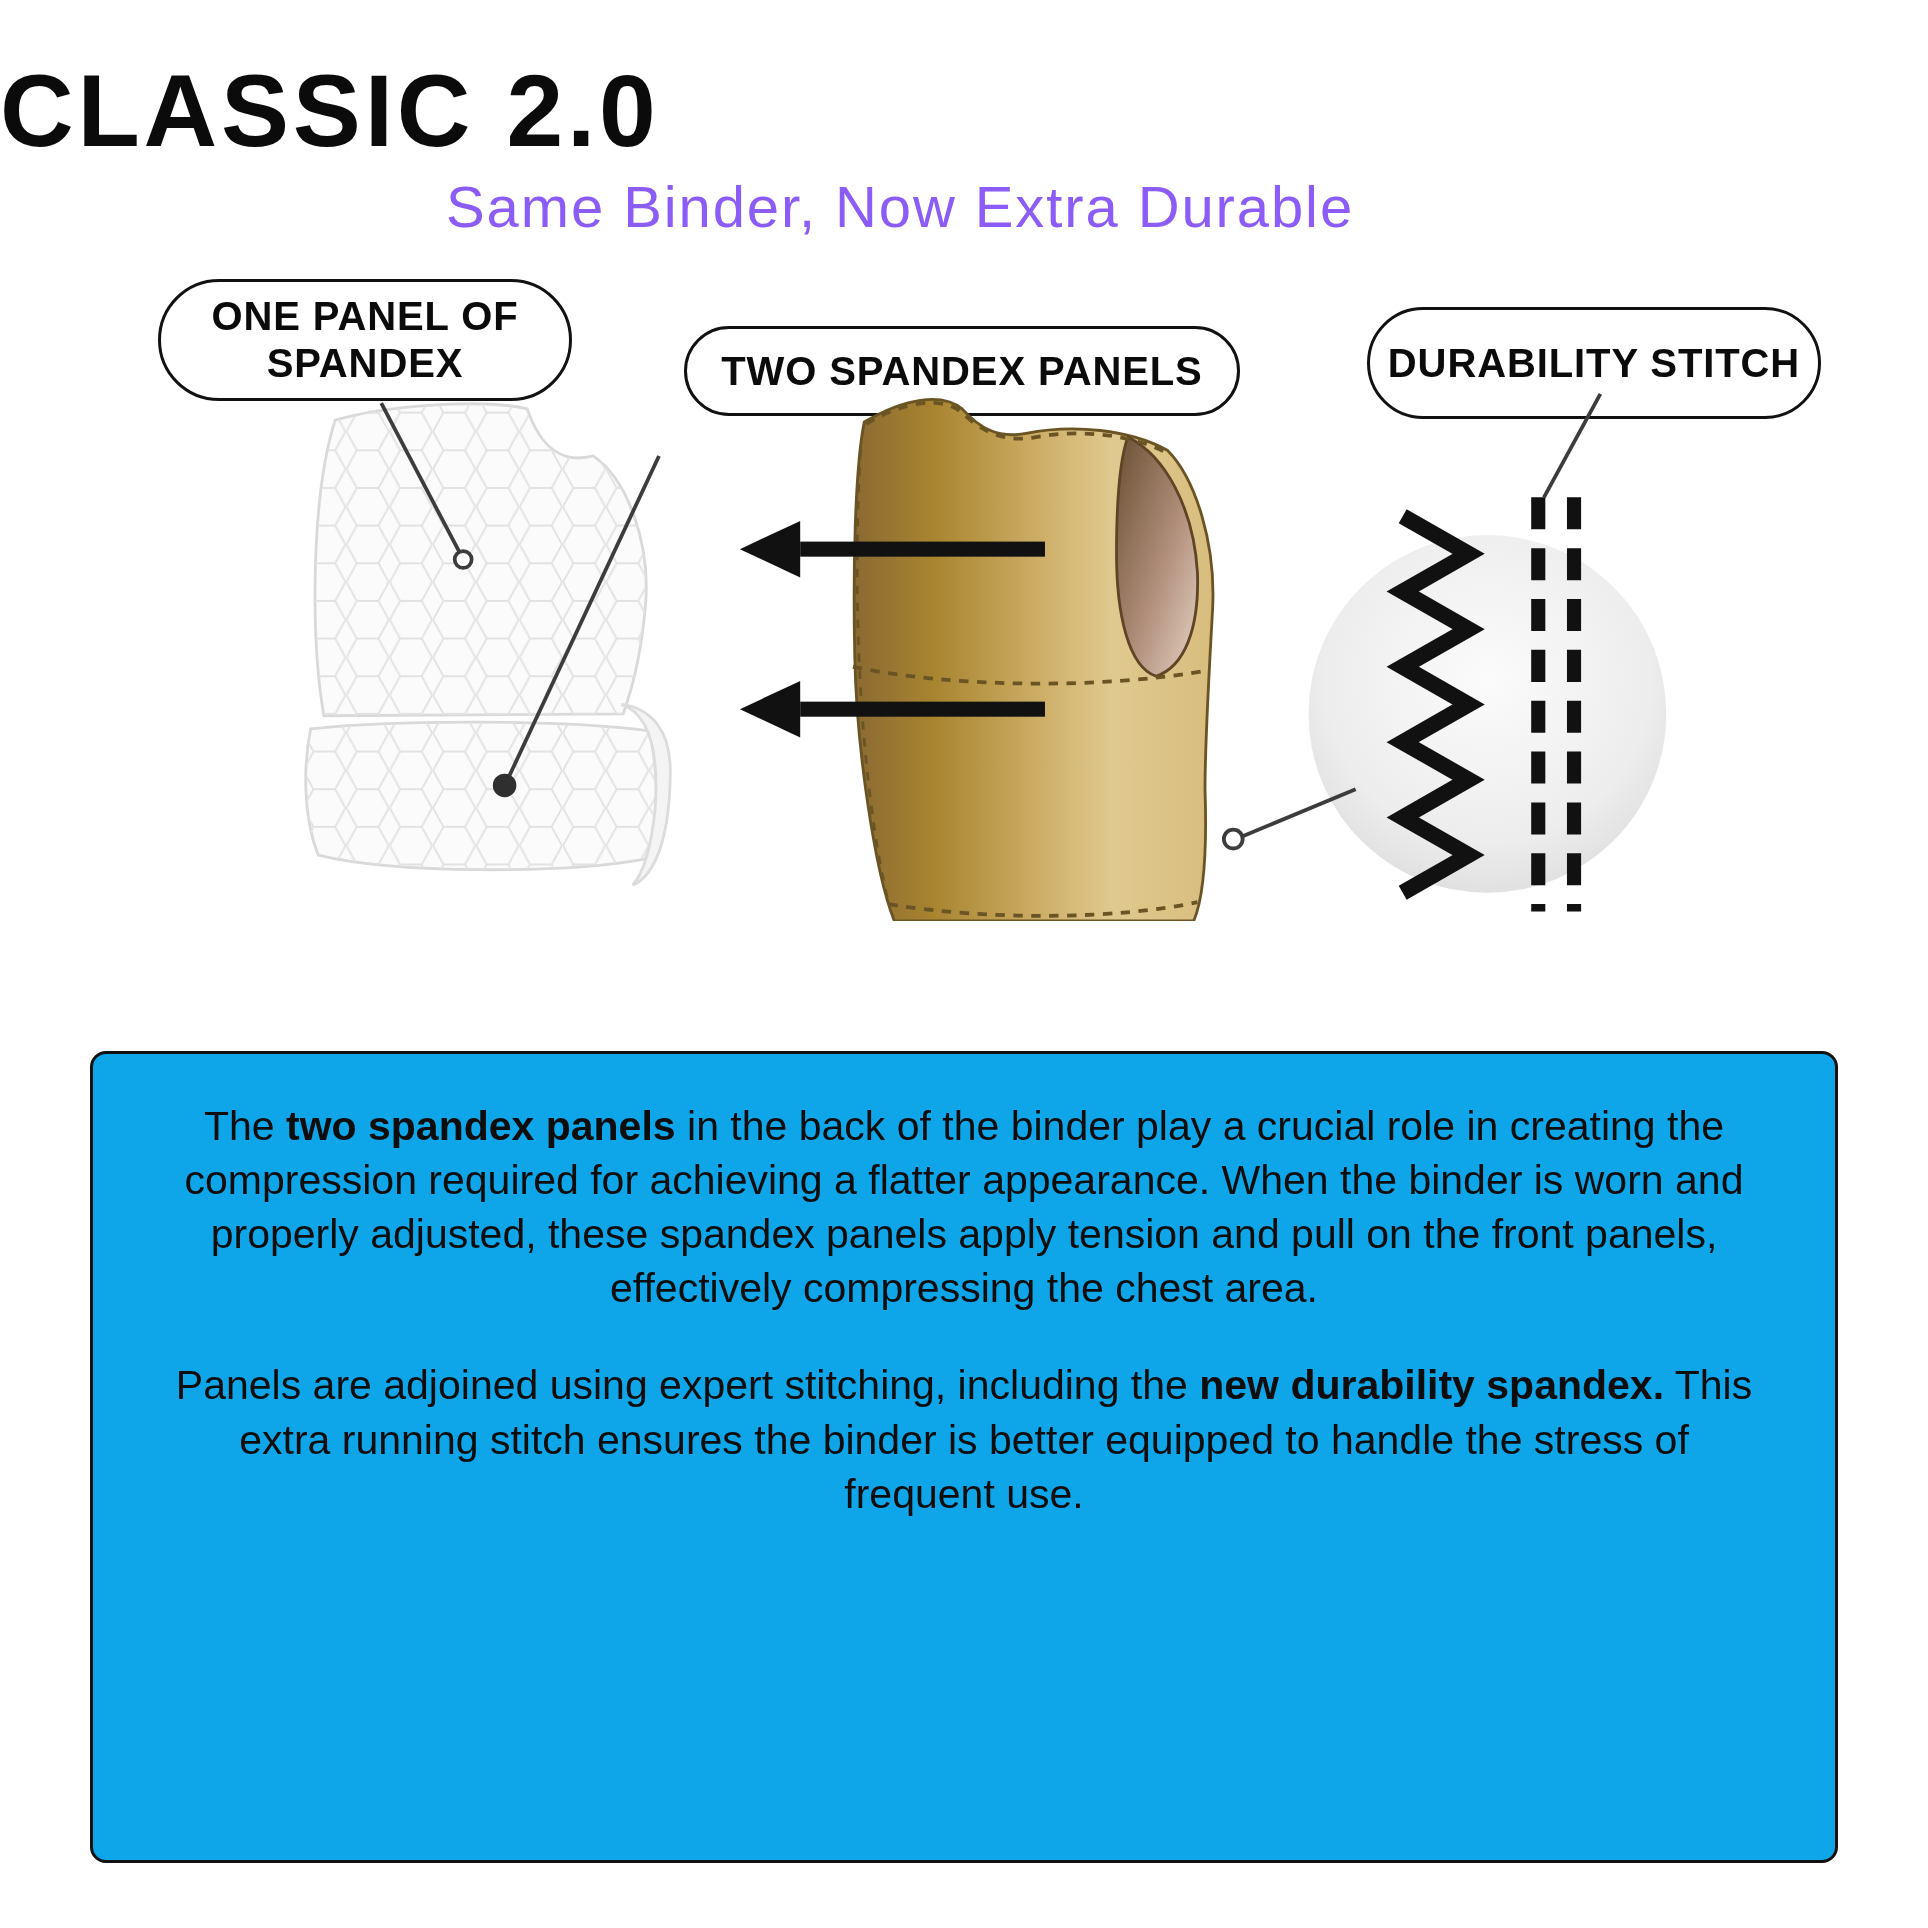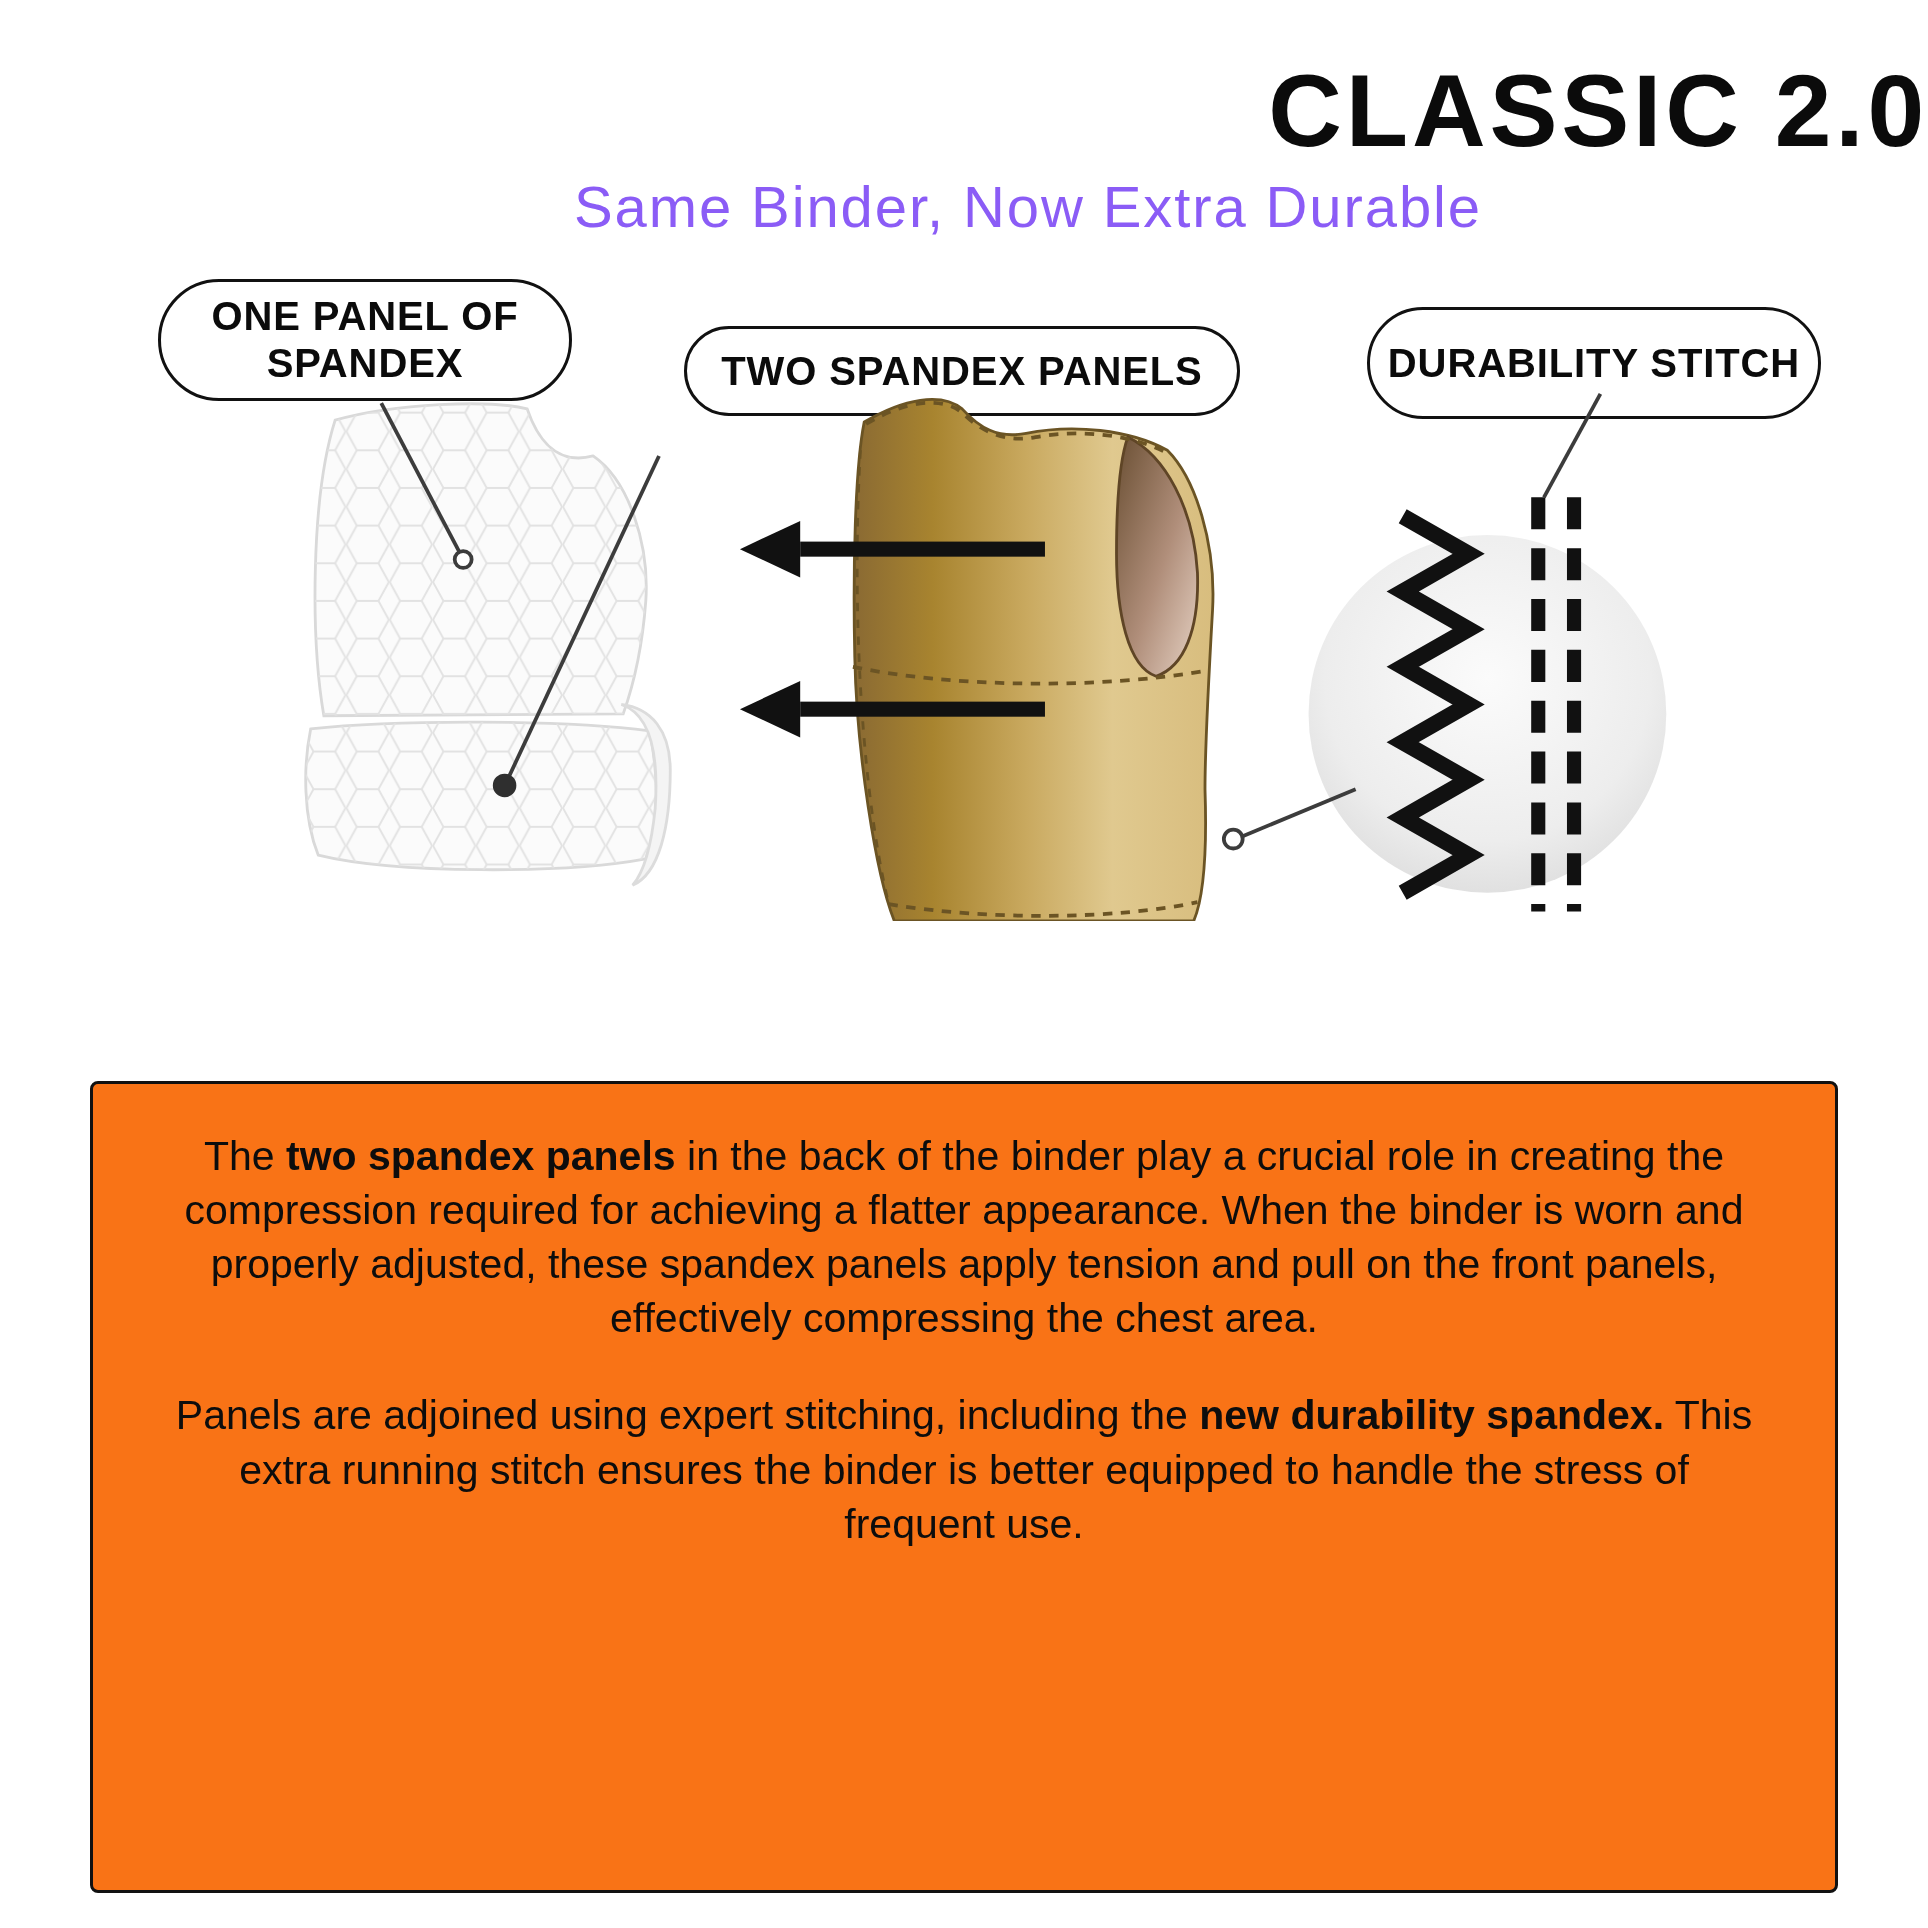--- a/index.html
+++ b/index.html
@@ -11,21 +11,21 @@
     width: 1928px;
     height: 1928px;
     font-family: "Liberation Sans", sans-serif;
     color: #111111;
     overflow: hidden;
     position: relative;
   }
 
   
   .header {
-    text-align: right;
+    text-align: left;
     padding-top: 58px;
   }
   .title {
     font-size: 102px;
     font-weight: 700;
     letter-spacing: 3.8px;
     line-height: 1.05;
     margin: 0;
     color: #0b0b0b;
   }
@@ -92,27 +92,27 @@
     left: 0;
     top: 0;
     width: 1928px;
     height: 659px;
   }
 
   
   .card {
     position: absolute;
     left: 90px;
-    top: 1081px;
+    top: 1051px;
     width: 1748px;
     height: 812px;
     border: 3.8px solid #111111;
-    border-radius: 8px;
+    border-radius: 16px;
     box-sizing: border-box;
-    background: #f97316;
+    background: #0ea5e9;
     padding: 45px 68px 38px;
   }
   .card p {
     margin: 0 0 43px;
     text-align: center;
     font-size: 41px;
     line-height: 1.32;
     font-weight: 500;
     color: #0d0d0d;
   }

